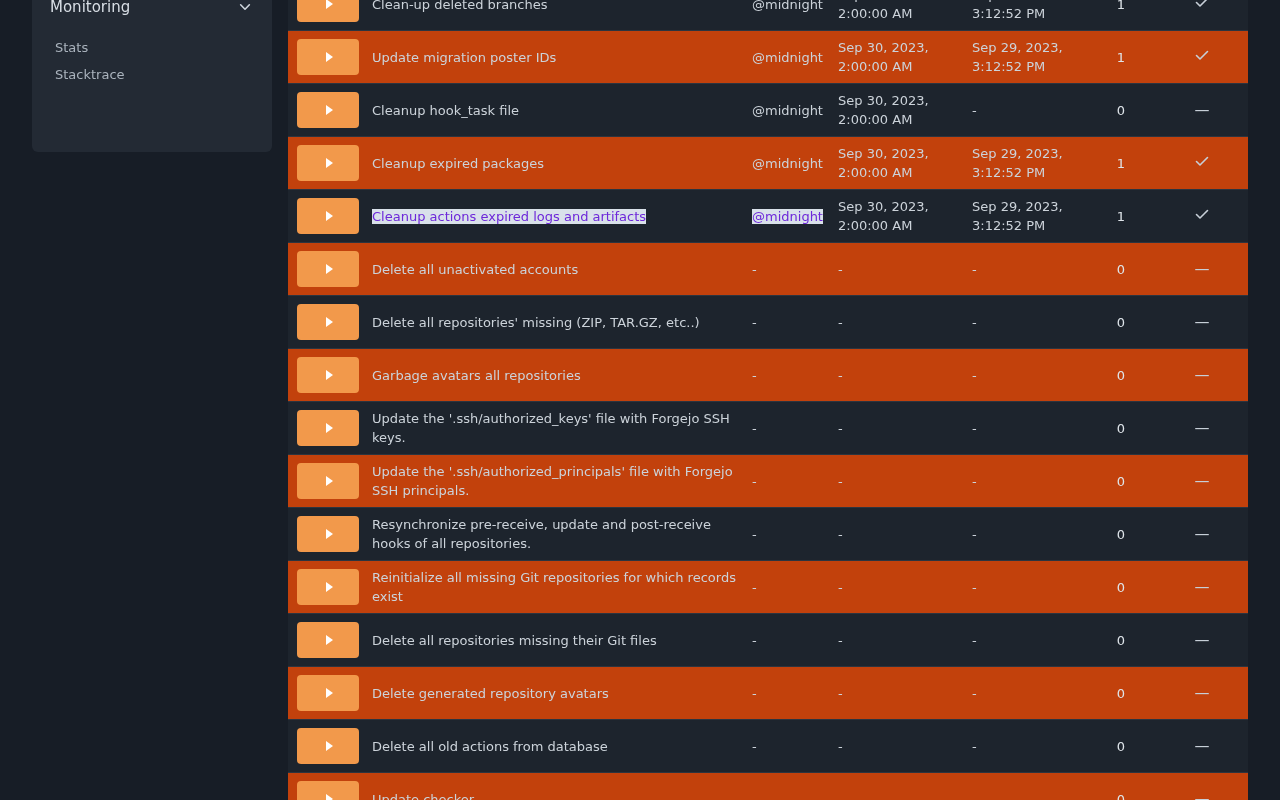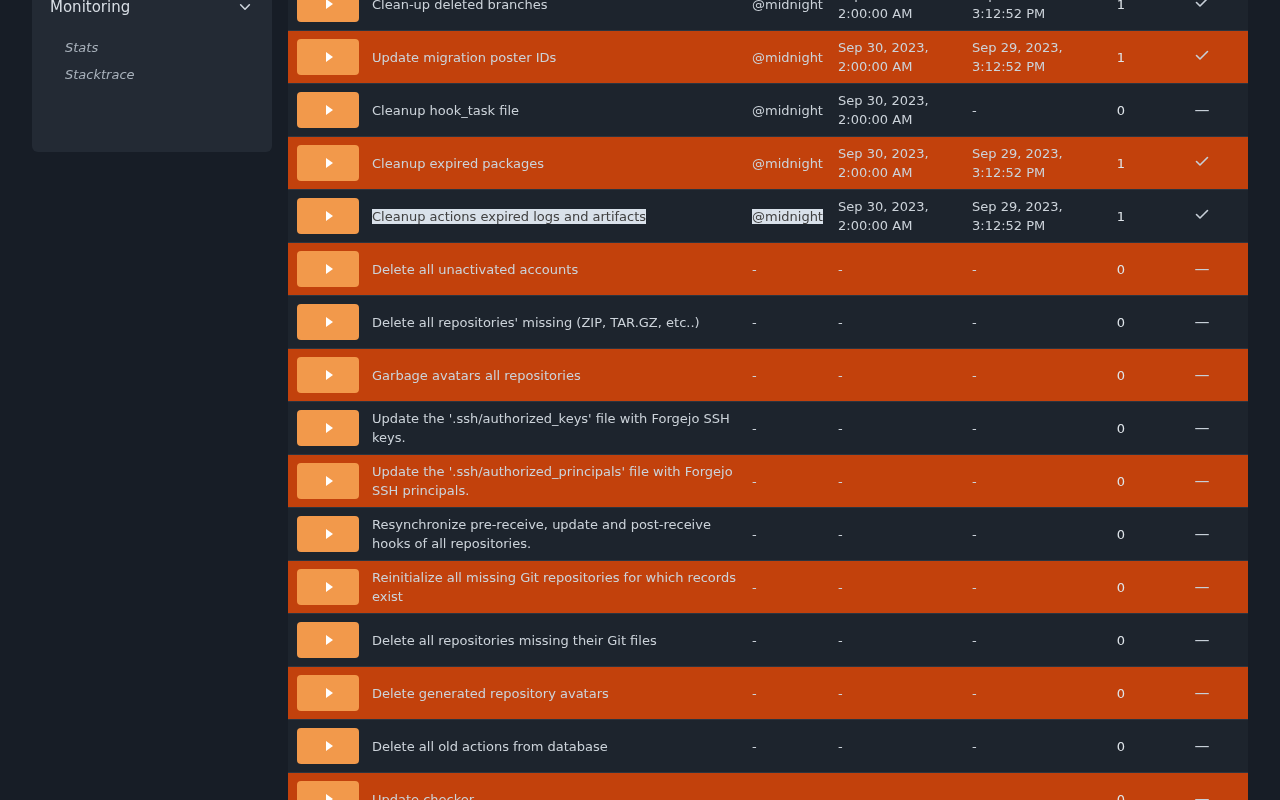--- a/index.html
+++ b/index.html
@@ -23,25 +23,24 @@
     padding: 16px 16px 12px 18px;
     cursor: pointer;
   }
   .sidebar-title {
     font-size: 15px; line-height: 18px; color: #d8dee5;
   }
   .chevron { display: inline-flex; margin-right: 4px; }
   .sidebar-items { margin-top: 6px; }
   .sidebar-item {
     height: 27px; line-height: 27px;
-    padding-left: 33px;
+    padding-left: 23px;
     font-size: 13px;
     color: #aab3bd;
     cursor: pointer;
-    font-style: italic;
   }
   .sidebar-item.active {
     font-weight: bold;
     color: #eaeef2;
   }
   
   .cron-table {
     position: absolute;
     left: 288px; top: -22px;
     width: 960px;
@@ -81,21 +80,21 @@
   .cell.count { width: 30px;  flex: none; text-align: center; color: #dfe5ea; }
   .cell.status {
     flex: 1;
     display: flex; align-items: center; justify-content: center;
     padding-left: 20px;
     color: #c7cfd8;
   }
   .dash-glyph { font-size: 15px; color: #c7cfd8; }
   .sel {
     background: #d9e1ea;
-    color: #404040;
+    color: #6d28d9;
   }
 </style>
 </head>
 <body>
 
 <div class="sidebar-panel">
   <div class="sidebar-header">
     <span class="sidebar-title">Monitoring</span>
     <span class="chevron">
       <svg width="14" height="14" viewBox="0 0 16 16">

